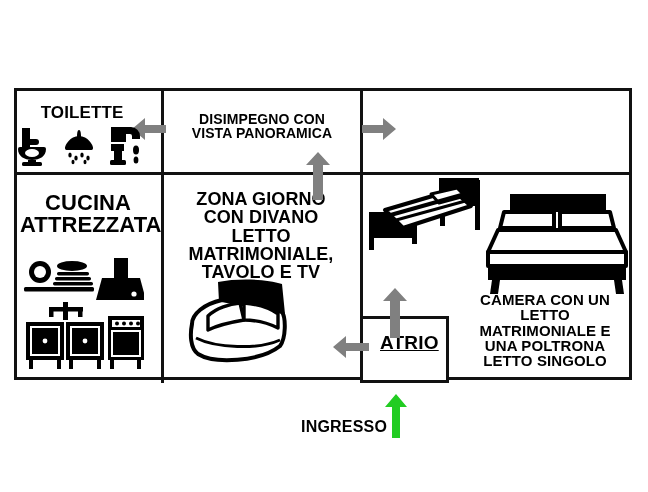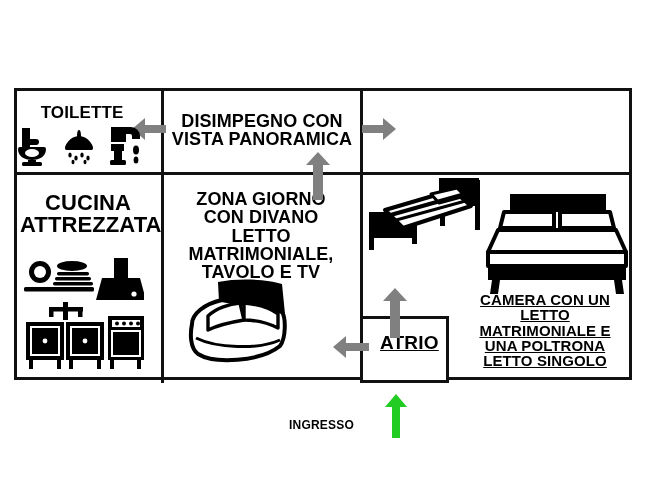--- a/index.html
+++ b/index.html
@@ -108,45 +108,44 @@
     letter-spacing: 0.1px;
     white-space: pre-line;
   }
 
   .lbl-toilette {
     left: 20px; top: 104px; width: 124px;
     font-size: 17px;
   }
   .lbl-disimpegno {
     left: 168px; top: 112px; width: 188px;
-    font-size: 18px;
+    font-size: 14px;
   }
   .lbl-balcone {
     left: 372px; top: 113px; width: 252px;
     font-size: 15px;
   }
   .lbl-cucina {
     left: 20px; top: 192px; width: 136px;
     font-size: 22px;
   }
   .lbl-zona {
     left: 166px; top: 190px; width: 190px;
     font-size: 18px;
   }
   .lbl-camera {
     left: 462px; top: 292px; width: 166px;
     font-size: 15px;
-    text-decoration: underline;
   }
 
   .ingresso-label {
     position: absolute;
-    left: 289px;
+    left: 301px;
     top: 418px;
-    font-size: 12px;
+    font-size: 16px;
     font-weight: bold;
     letter-spacing: 0.2px;
     white-space: nowrap;
   }
 
   
   .arrow { position: absolute; }
   .arrow svg { display: block; }
 
   .arr-toilette { left: 132px; top: 117px; }

